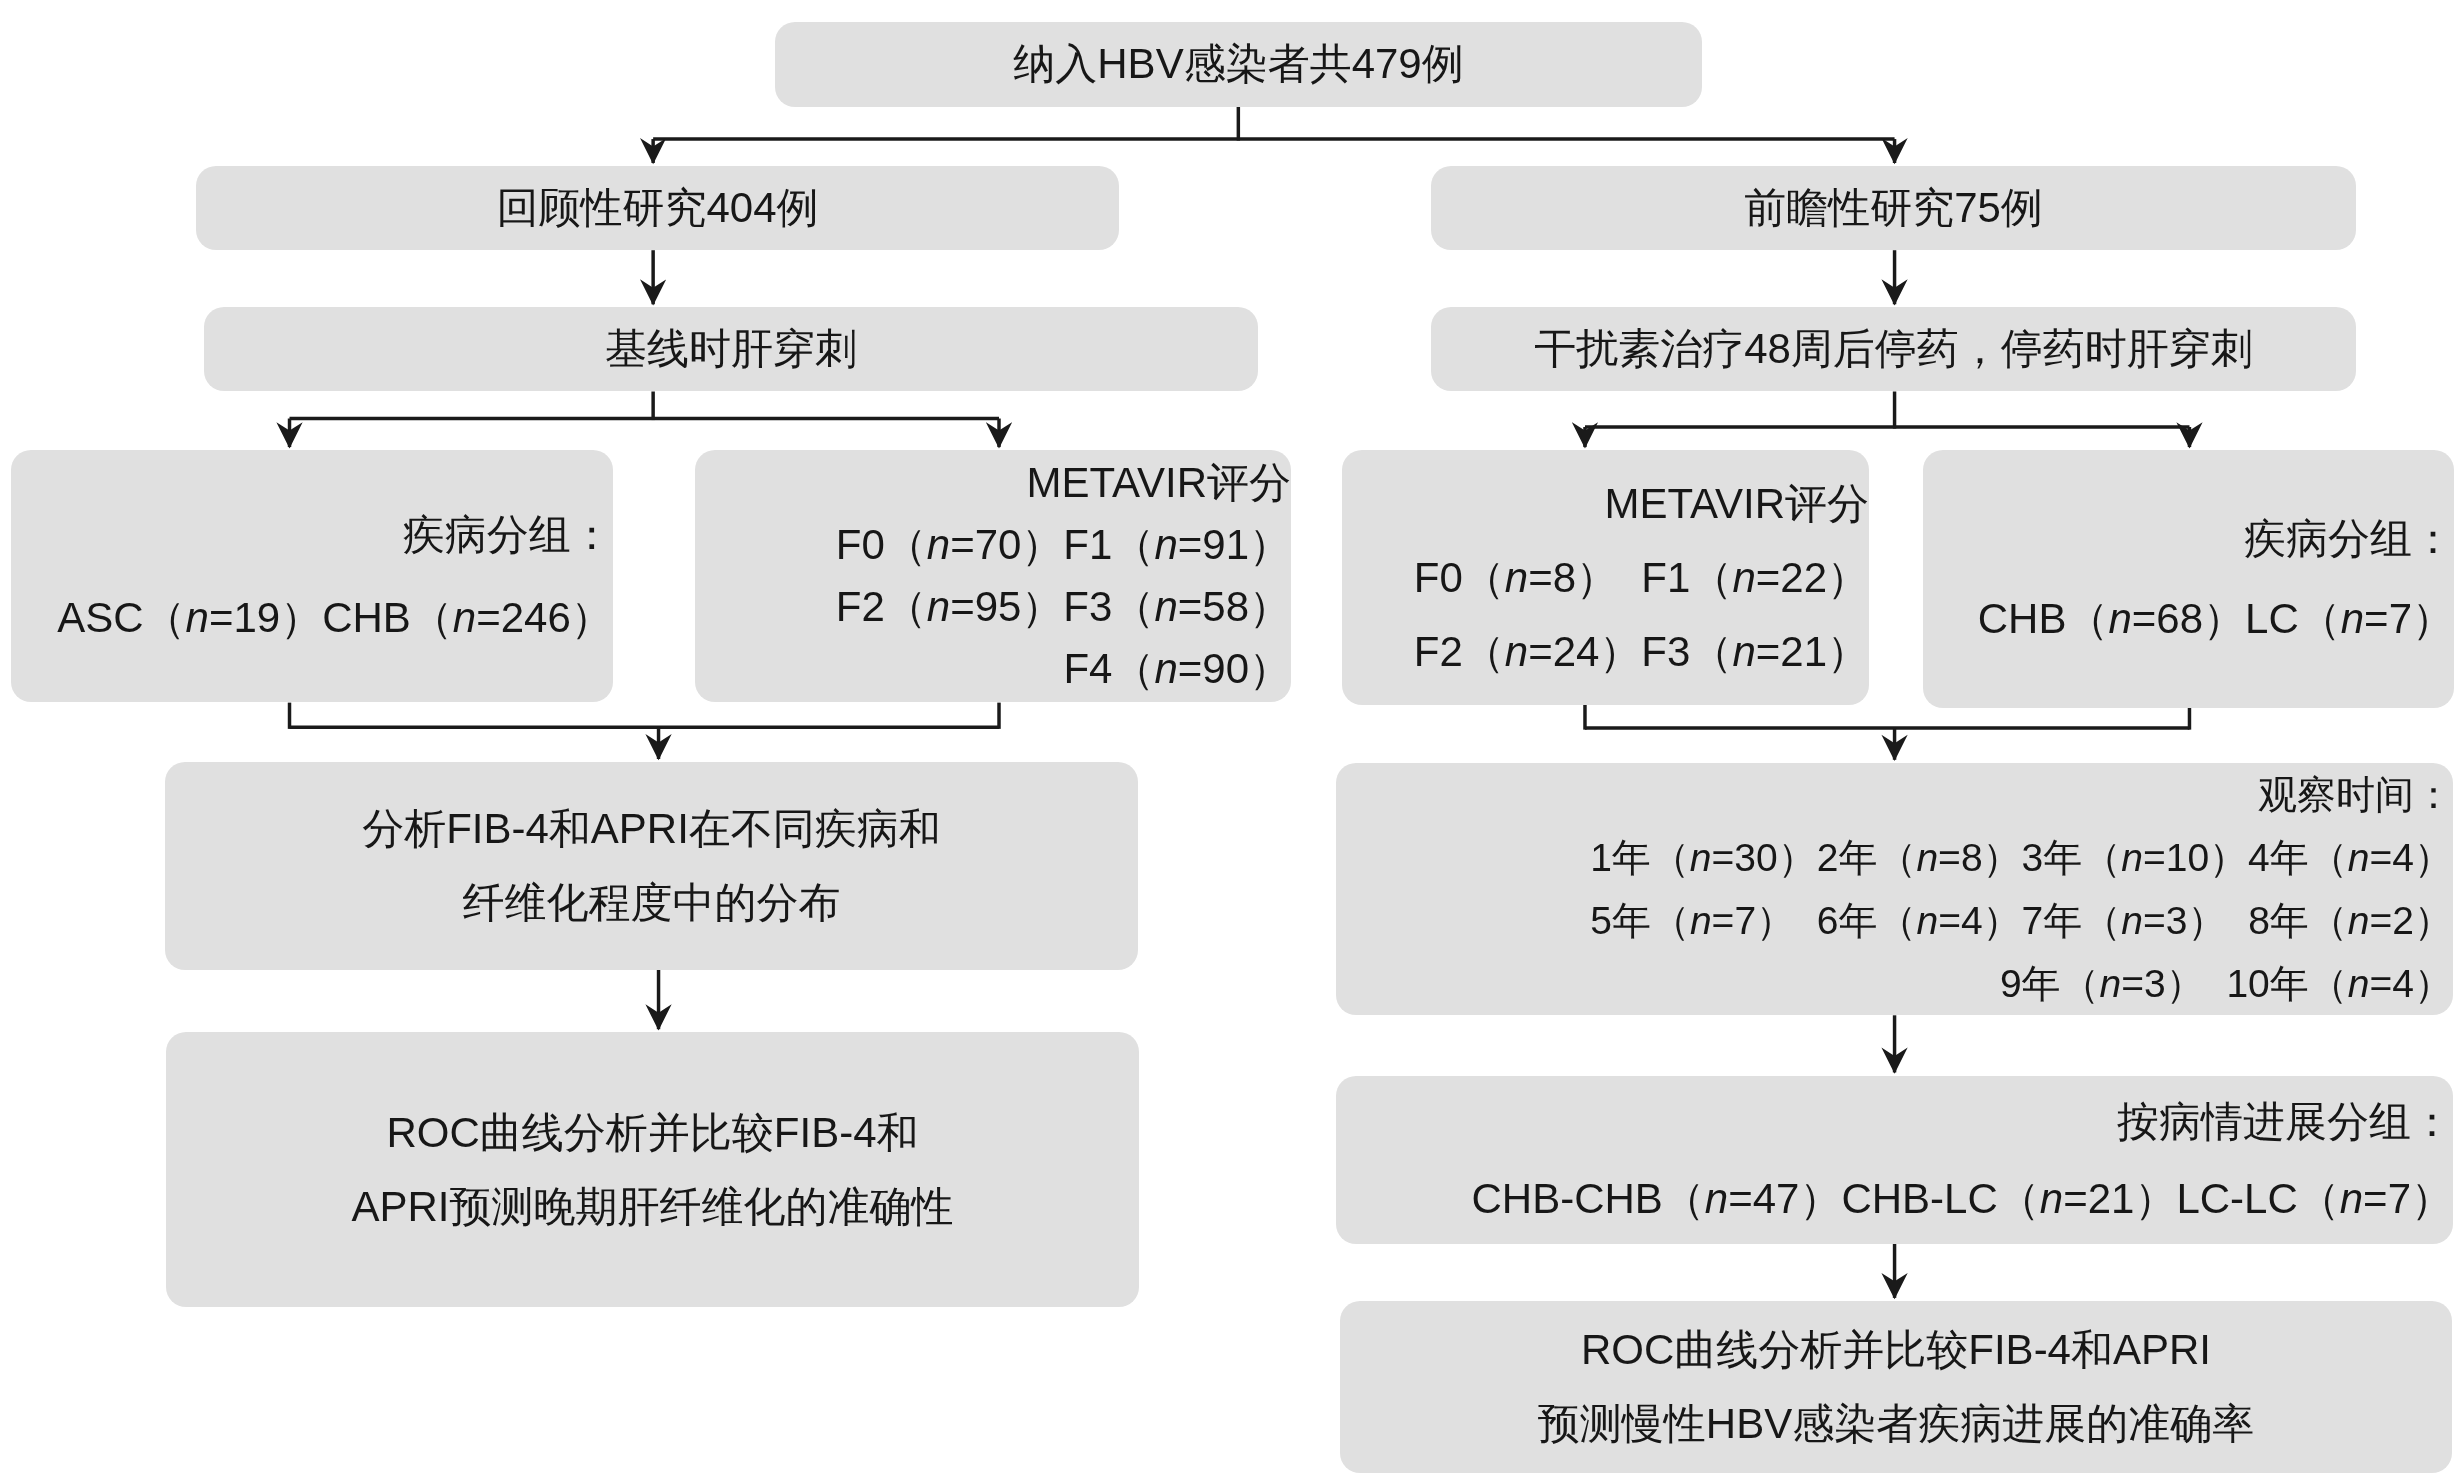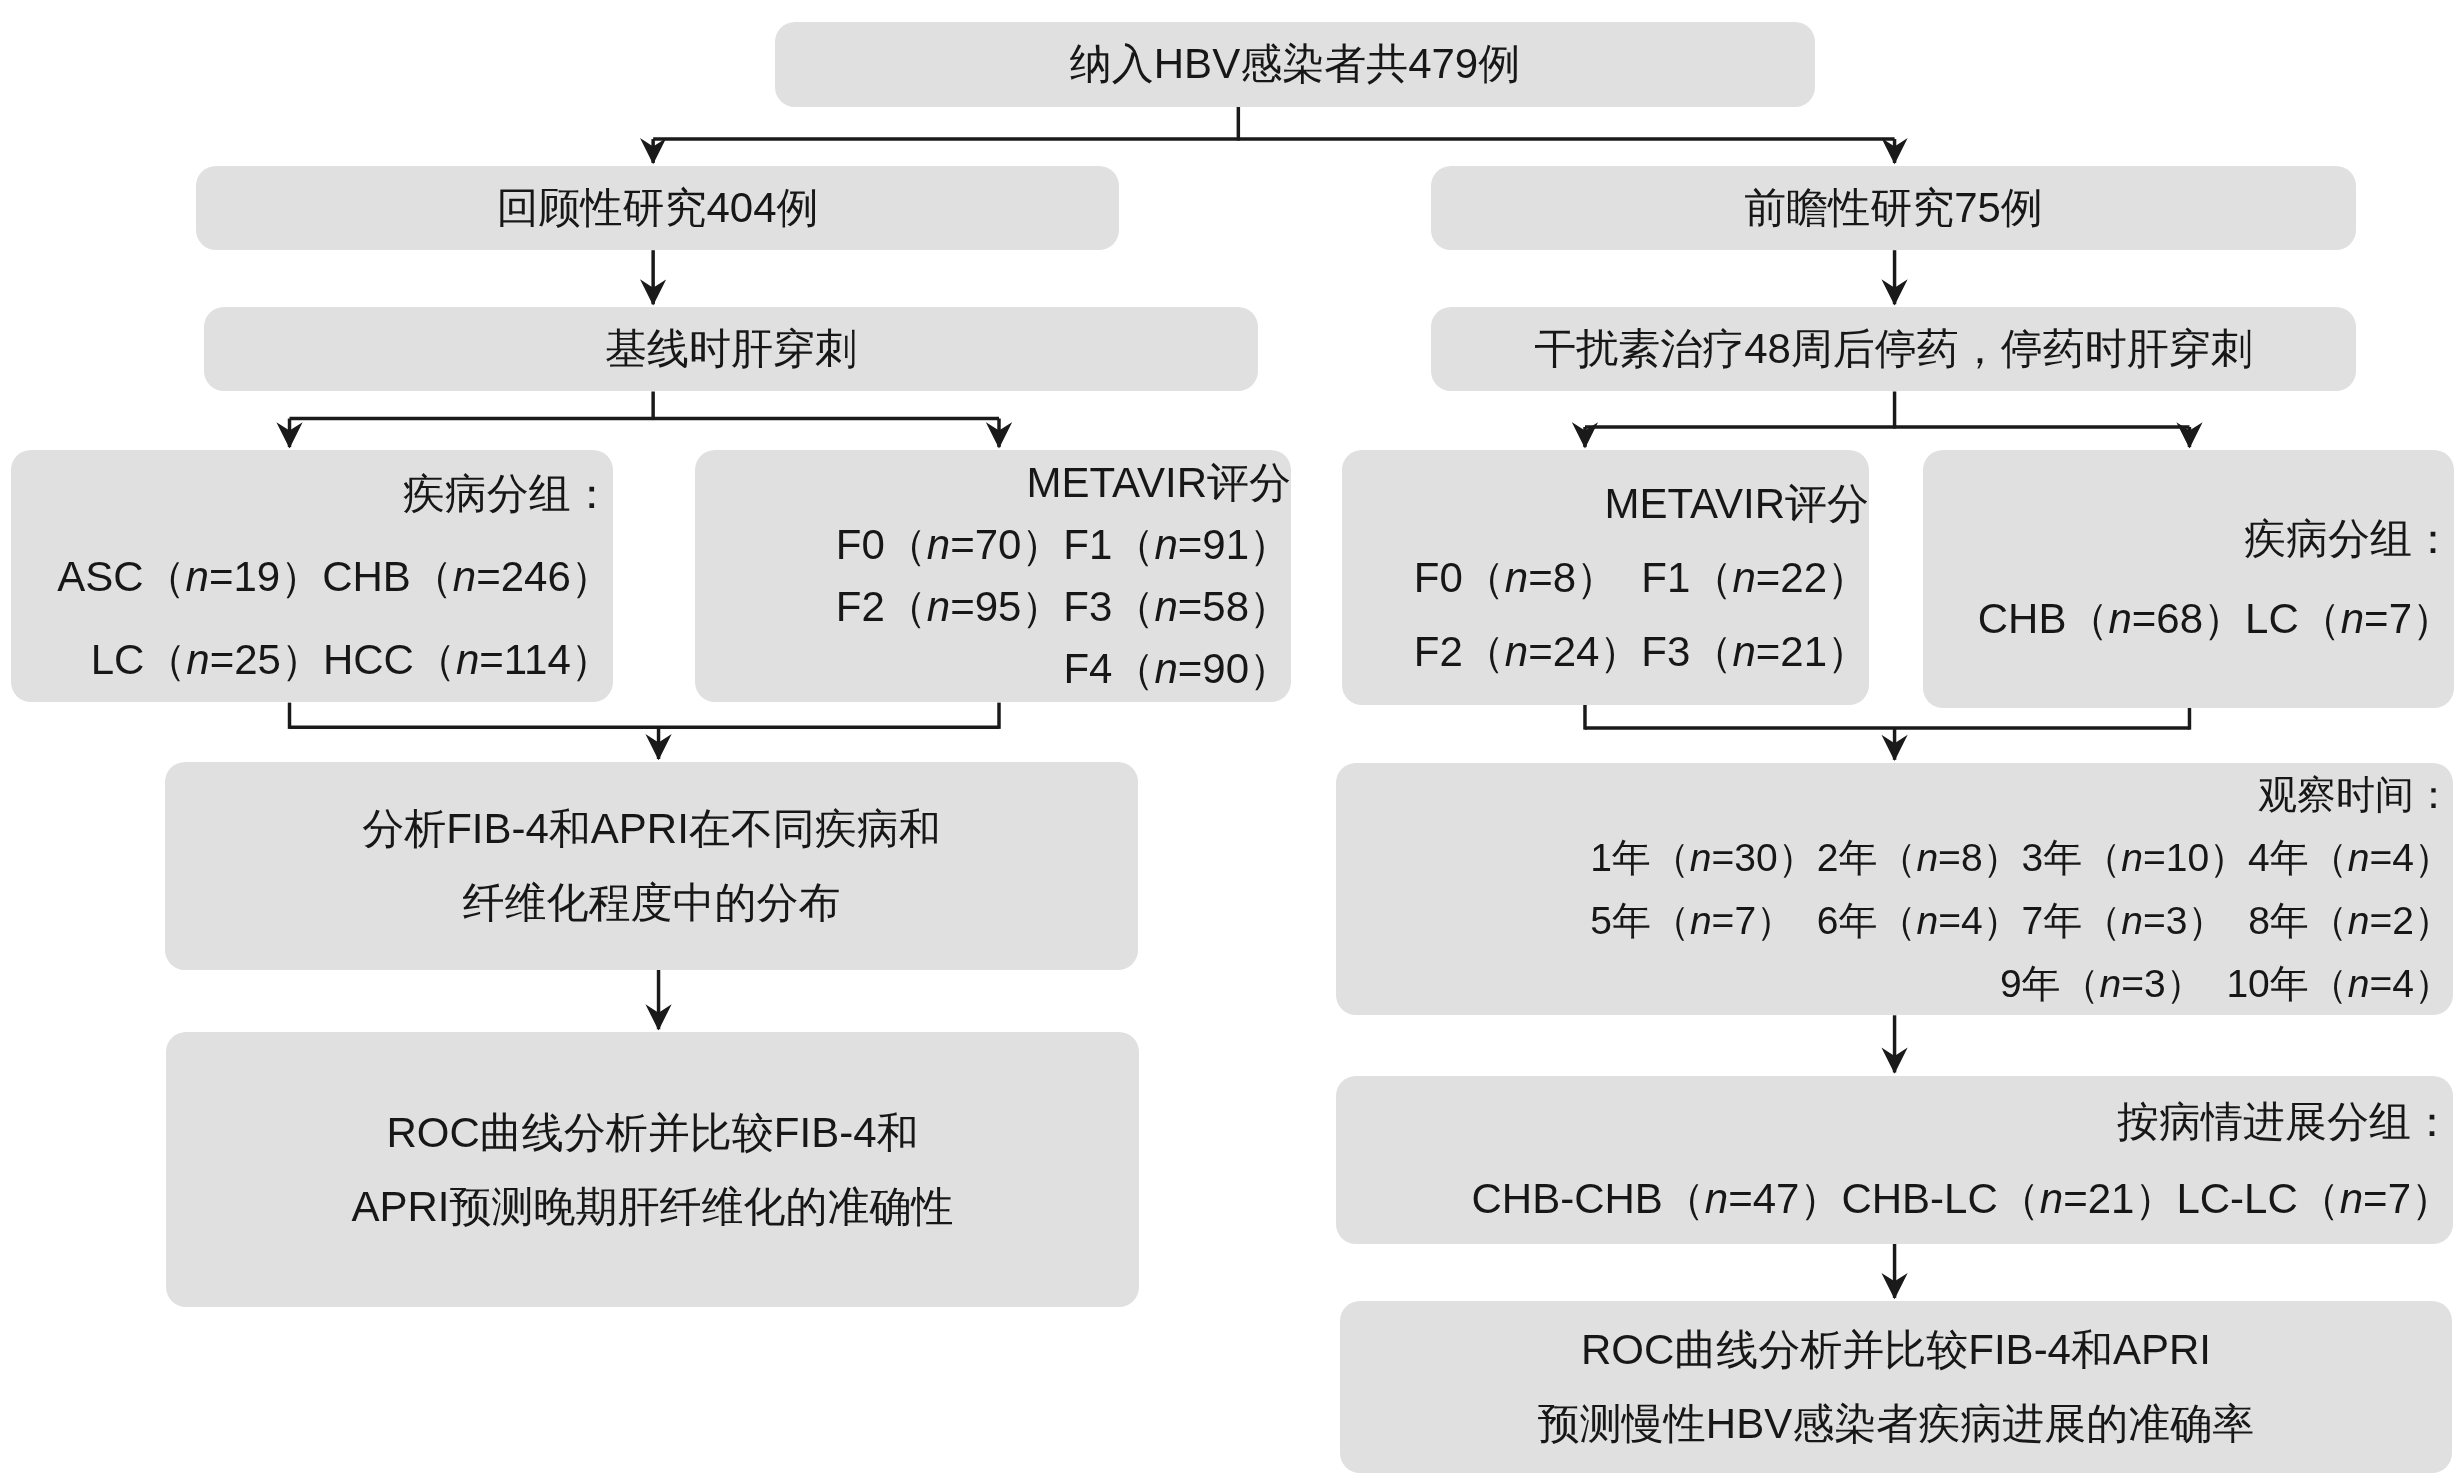--- a/index.html
+++ b/index.html
@@ -54,42 +54,41 @@
       <path d="M2836,913 V945"></path>
       <path d="M2053,943 H2836"></path>
       <path d="M2454,943 V984" marker-end="url(#arr)"></path>
 
       <path d="M853,1243 V1333" marker-end="url(#arr)"></path>
       <path d="M2454,1315 V1389" marker-end="url(#arr)"></path>
       <path d="M2454,1610 V1681" marker-end="url(#arr)"></path>
     </g>
   </svg>
 
-  <div class="box center" style="left:775px;top:21.6px;width:1040px;height:85px">
+  <div class="box center" style="left:775px;top:21.6px;width:927px;height:85px">
     <div class="bl">纳入HBV感染者共479例</div>
   </div>
 
   <div class="box center" style="left:196px;top:166px;width:923px;height:84px">
     <div class="bl">回顾性研究404例</div>
   </div>
   <div class="box center" style="left:1431px;top:166px;width:925px;height:84px">
     <div class="bl">前瞻性研究75例</div>
   </div>
 
   <div class="box center" style="left:204px;top:307px;width:1054px;height:84px">
     <div class="bl">基线时肝穿刺</div>
   </div>
   <div class="box center" style="left:1431px;top:307px;width:925px;height:84px">
     <div class="bl">干扰素治疗48周后停药，停药时肝穿刺</div>
   </div>
 
   <div class="box lft" style="left:10.8px;top:450px;width:602px;height:252px;padding-left:23px;line-height:83px">
     <div class="bl">疾病分组：</div>
     <div class="bl">ASC（<i>n</i>=19）CHB（<i>n</i>=246）</div>
-    <div class="bl">LC（<i>n</i>=25）HCC（<i>n</i>=114）</div>
   </div>
   <div class="box lft" style="left:695px;top:450px;width:596px;height:252px;padding-left:62px;line-height:62px">
     <div class="bl">METAVIR评分</div>
     <div class="bl">F0（<i>n</i>=70）F1（<i>n</i>=91）</div>
     <div class="bl">F2（<i>n</i>=95）F3（<i>n</i>=58）</div>
     <div class="bl">F4（<i>n</i>=90）</div>
   </div>
 
   <div class="box lft" style="left:1342px;top:450px;width:527px;height:255px;padding-left:39px;line-height:74px">
     <div class="bl">METAVIR评分</div>

